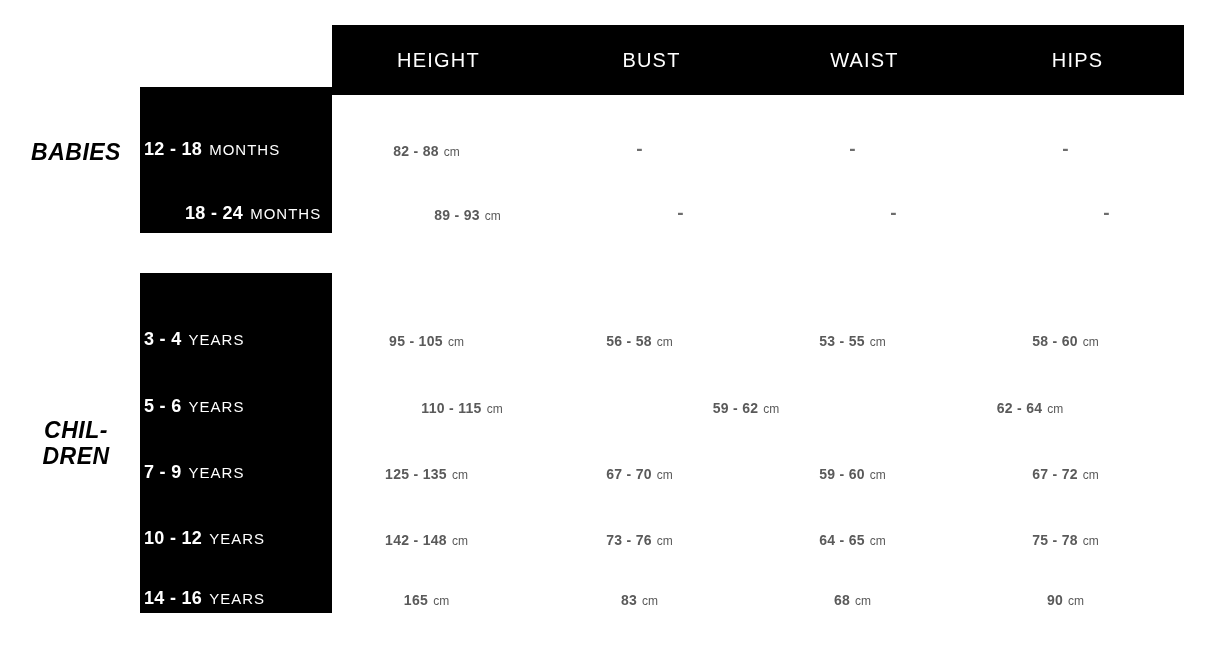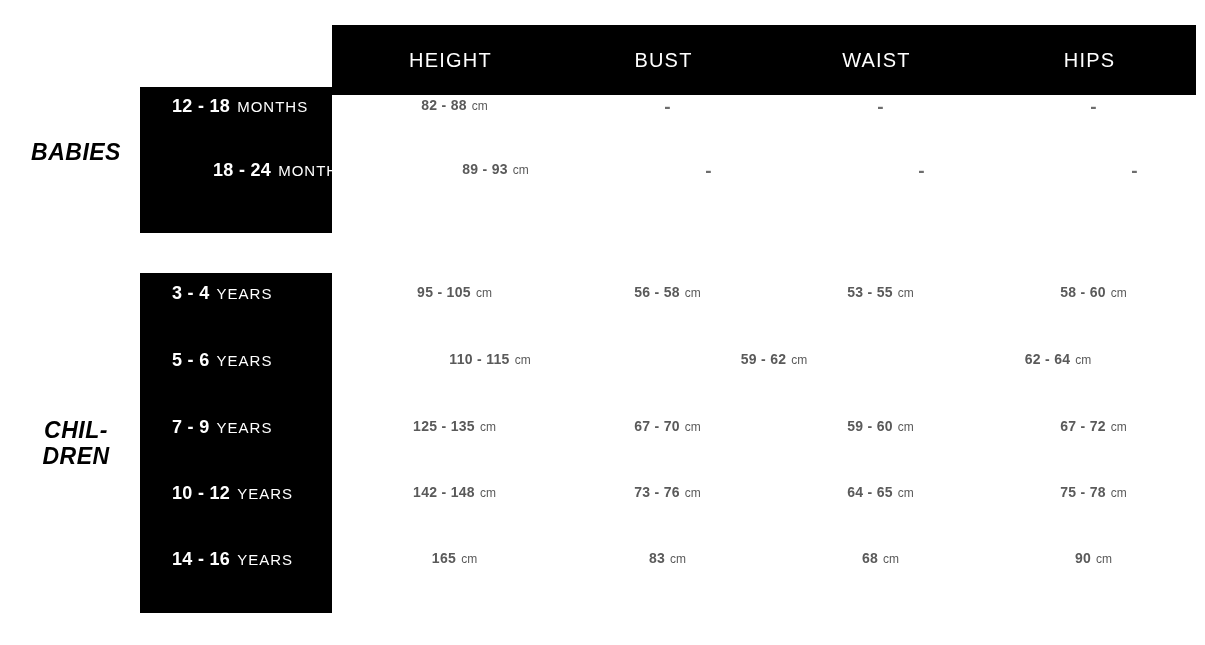--- a/index.html
+++ b/index.html
@@ -25,21 +25,20 @@
   
   .header-band {
     position: absolute;
     left: 332px;
     top: 25px;
     width: 852px;
     height: 70px;
     background: #000000;
     display: flex;
     align-items: center;
-    padding-left: 12px;
   }
   .header-cell {
     flex: 1 1 0;
     text-align: center;
     color: #ffffff;
     font-size: 20px;
     letter-spacing: 1.2px;
     font-weight: 400;
   }
 
@@ -78,24 +77,24 @@
     height: 146px;
   }
   #size-col-children {
     top: 273px;
     height: 340px;
   }
 
   
   .row {
     position: absolute;
-    left: 156px;
+    left: 128px;
     width: 1044px;
     display: flex;
-    align-items: flex-start;
+    align-items: flex-end;
   }
   .row .size-cell {
     width: 192px;
     box-sizing: border-box;
     padding-left: 16px;
     color: #ffffff;
     white-space: nowrap;
   }
   .size-range {
     font-weight: bold;

